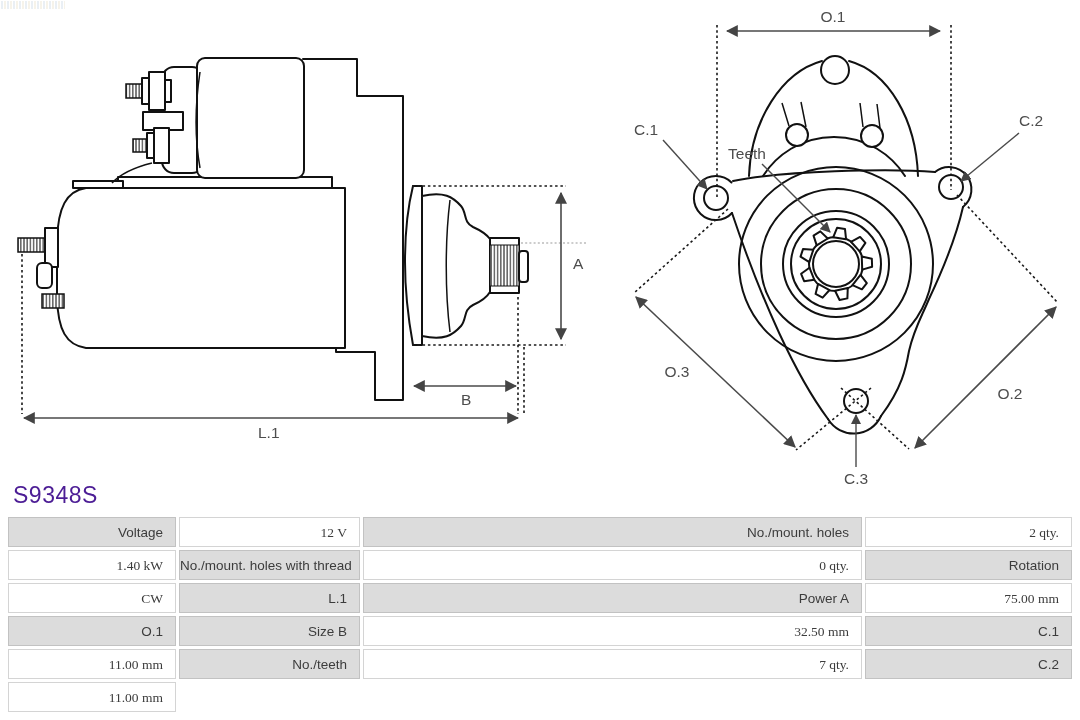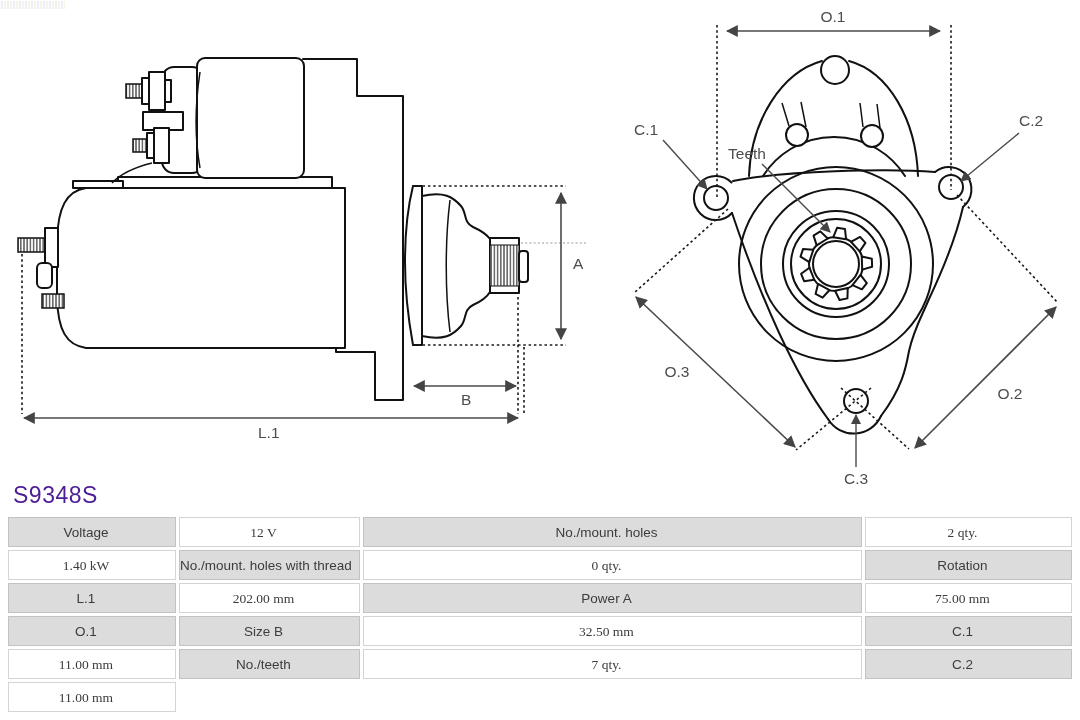--- a/index.html
+++ b/index.html
@@ -4,21 +4,21 @@
 <style>
   html,body{margin:0;padding:0;background:#fff;}
   .stage{position:relative;width:1080px;height:720px;background:#ffffff;overflow:hidden;
          font-family:"Liberation Sans",sans-serif;}
   .watermark{position:absolute;left:1px;top:1px;width:64px;height:8px;opacity:.55;
     background:repeating-linear-gradient(90deg,#d8e2ec 0 2px,#ffffff 2px 3px,#efe9d8 3px 5px,#ffffff 5px 6px);}
   .drawing{position:absolute;left:0;top:0;}
   .part-number{position:absolute;left:13px;top:482px;font-size:23px;letter-spacing:.5px;color:#4c1d95;}
   .spec-table{position:absolute;left:8px;top:517px;width:1064px;display:grid;
     grid-template-columns:168px 181px 499px 1fr;gap:3px;}
-  .cell{height:30px;line-height:29px;text-align:center;padding-right:12px;box-sizing:border-box;
+  .cell{height:30px;line-height:29px;text-align:right;padding-right:12px;box-sizing:border-box;
     font-size:13.5px;color:#3c3c3c;border:1px solid #c9c9c9;overflow:hidden;white-space:nowrap;}
   .lbl{background:#dcdcdc;border-color:#c2c2c2;}
   .val{background:#ffffff;border-color:#d4d4d4;font-family:Liberation Serif, serif;}
   
   .pl{stroke:#111;stroke-width:2;fill:none;stroke-linejoin:round;stroke-linecap:round;}
   .plw{stroke:#111;stroke-width:2;fill:#fff;stroke-linejoin:round;}
   .pl1{stroke:#111;stroke-width:1.5;fill:none;}
   .dot{stroke:#1a1a1a;stroke-width:1.6;stroke-dasharray:2.5 2.8;fill:none;}
   .cl{stroke:#9a9a9a;stroke-width:1.2;stroke-dasharray:2 2.2;}
   .dim{stroke:#4a4a4a;stroke-width:1.6;fill:none;}
@@ -165,22 +165,22 @@
     <div class="cell lbl">Voltage</div>
     <div class="cell val">12 V</div>
     <div class="cell lbl">No./mount. holes</div>
     <div class="cell val">2 qty.</div>
 
     <div class="cell val">1.40 kW</div>
     <div class="cell lbl">No./mount. holes with thread</div>
     <div class="cell val">0 qty.</div>
 
     <div class="cell lbl">Rotation</div>
+    <div class="cell val">CW</div>
     <div class="cell lbl">L.1</div>
-    <div class="cell val">202.00 mm</div>
 
     <div class="cell lbl">Power A</div>
     <div class="cell val">75.00 mm</div>
     <div class="cell lbl">O.1</div>
 
     <div class="cell lbl">Size B</div>
     <div class="cell val">32.50 mm</div>
     <div class="cell lbl">C.1</div>
     <div class="cell val">11.00 mm</div>
 

